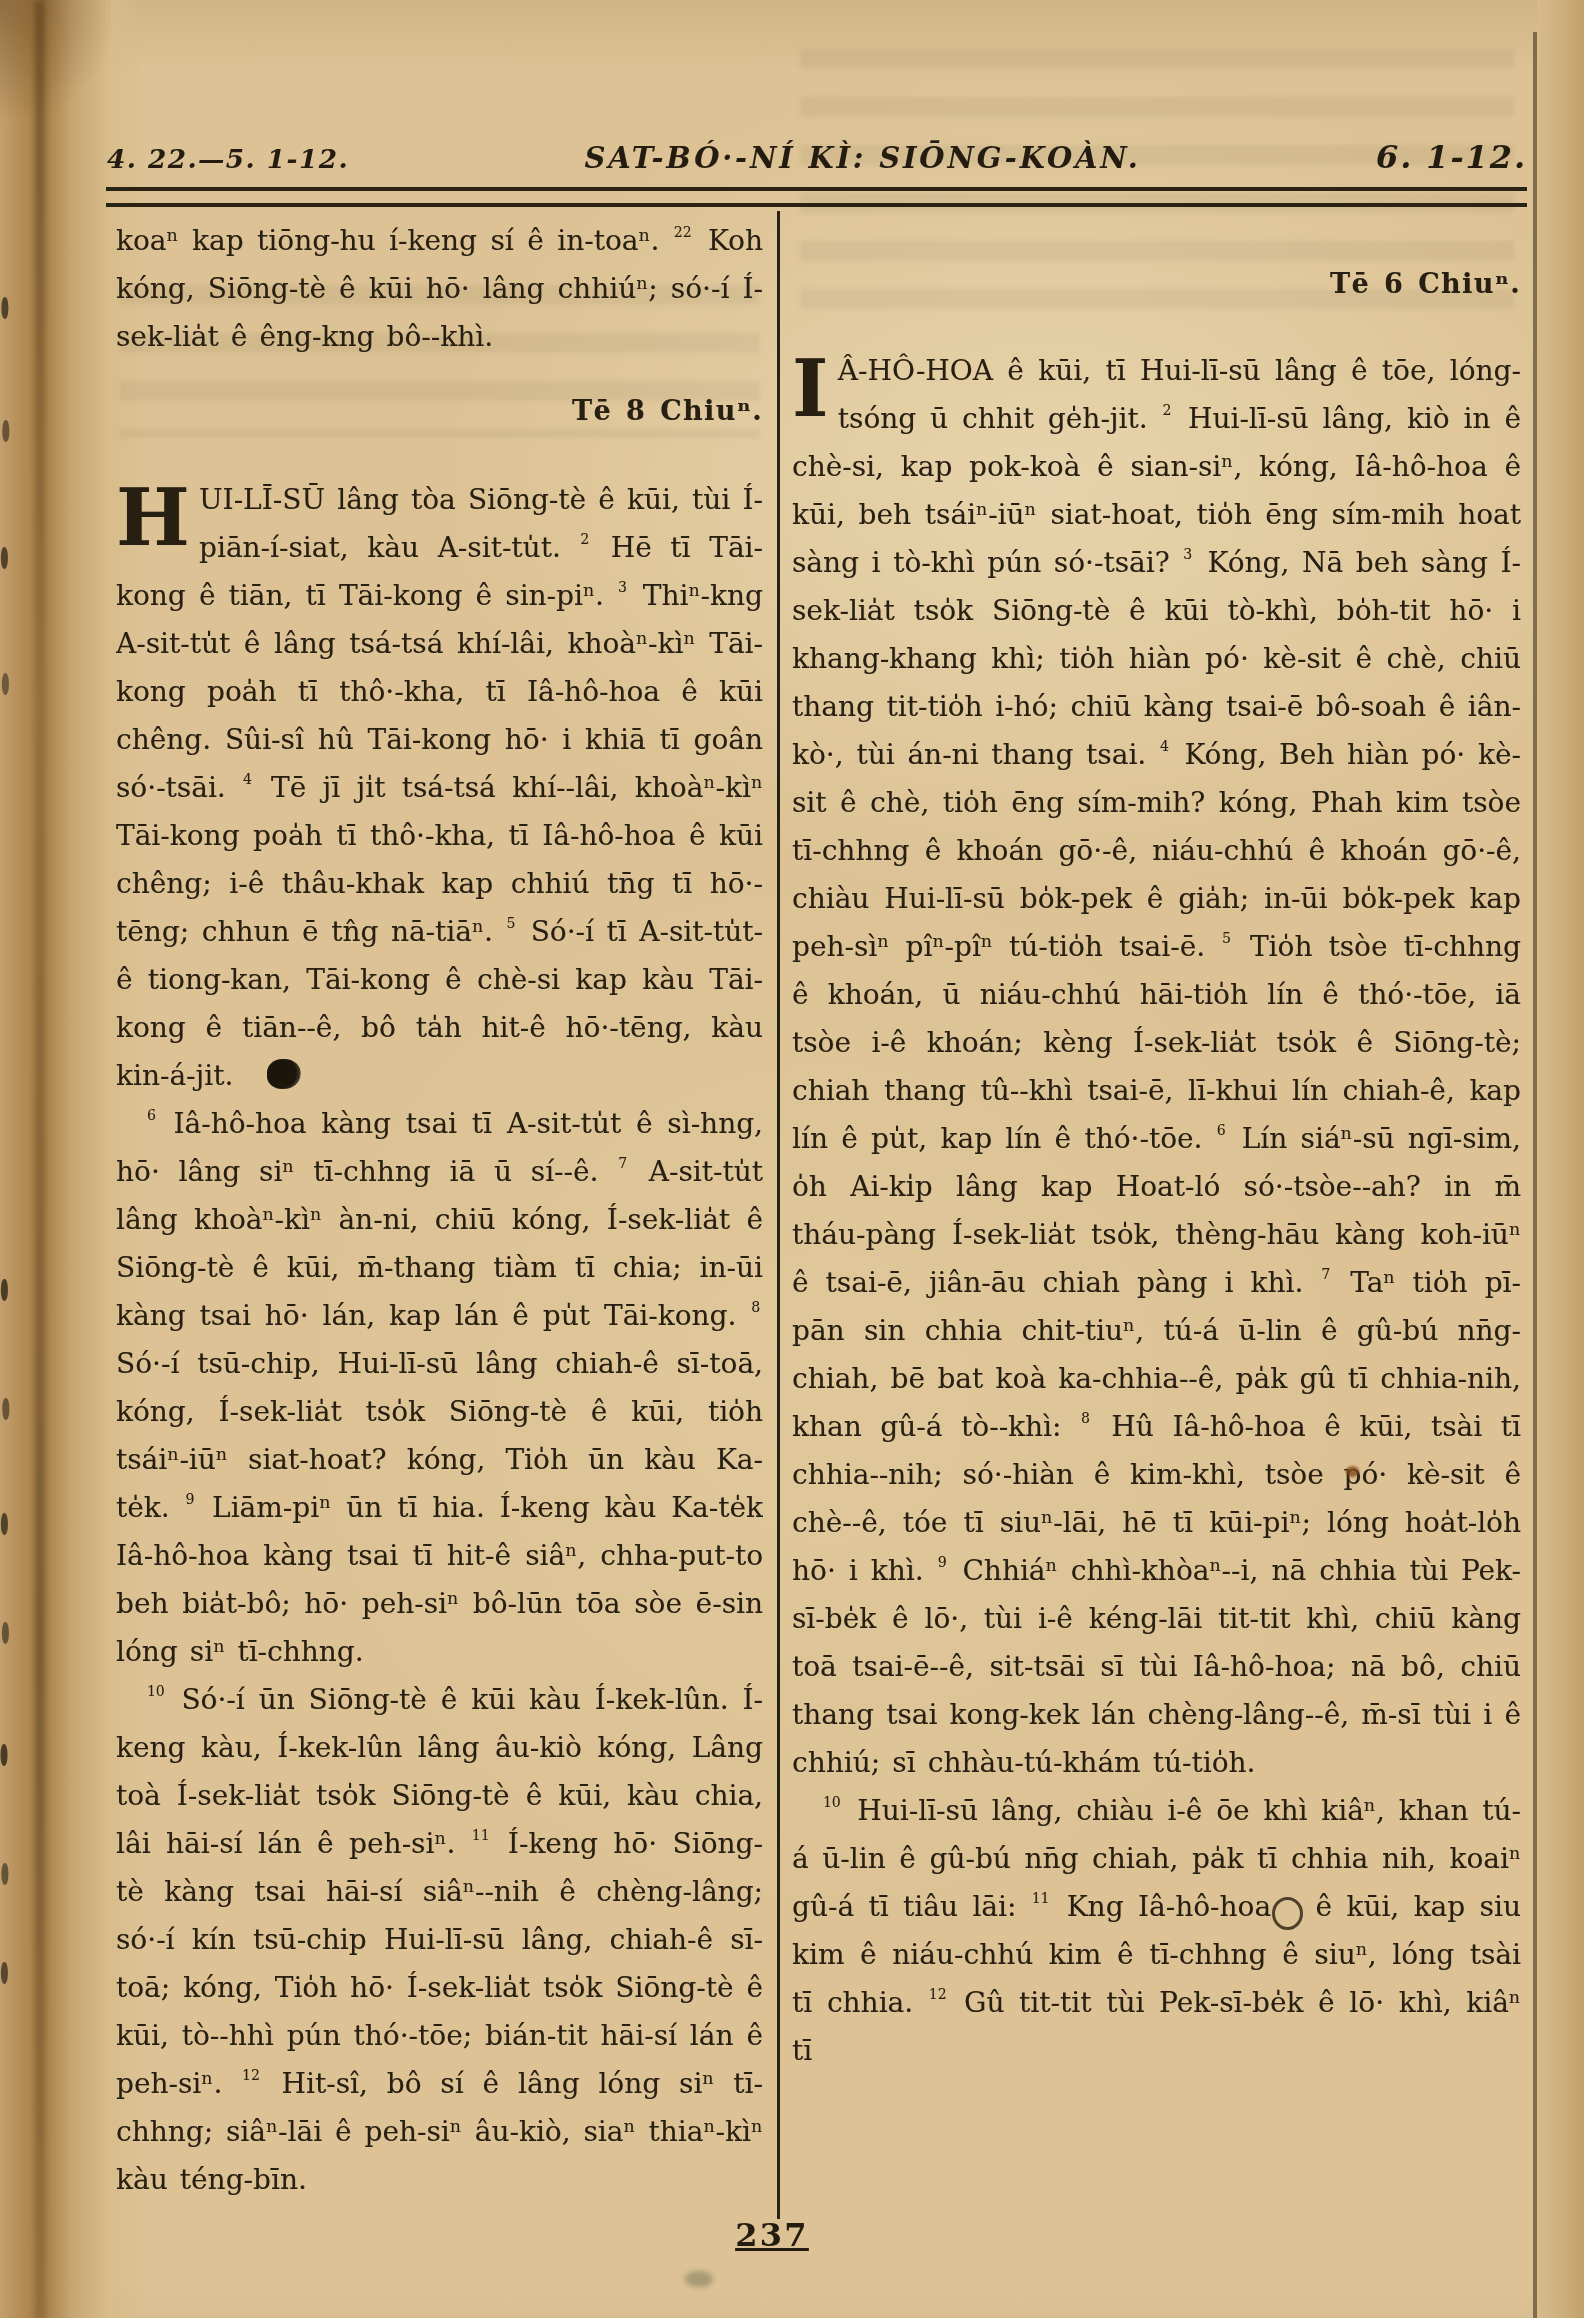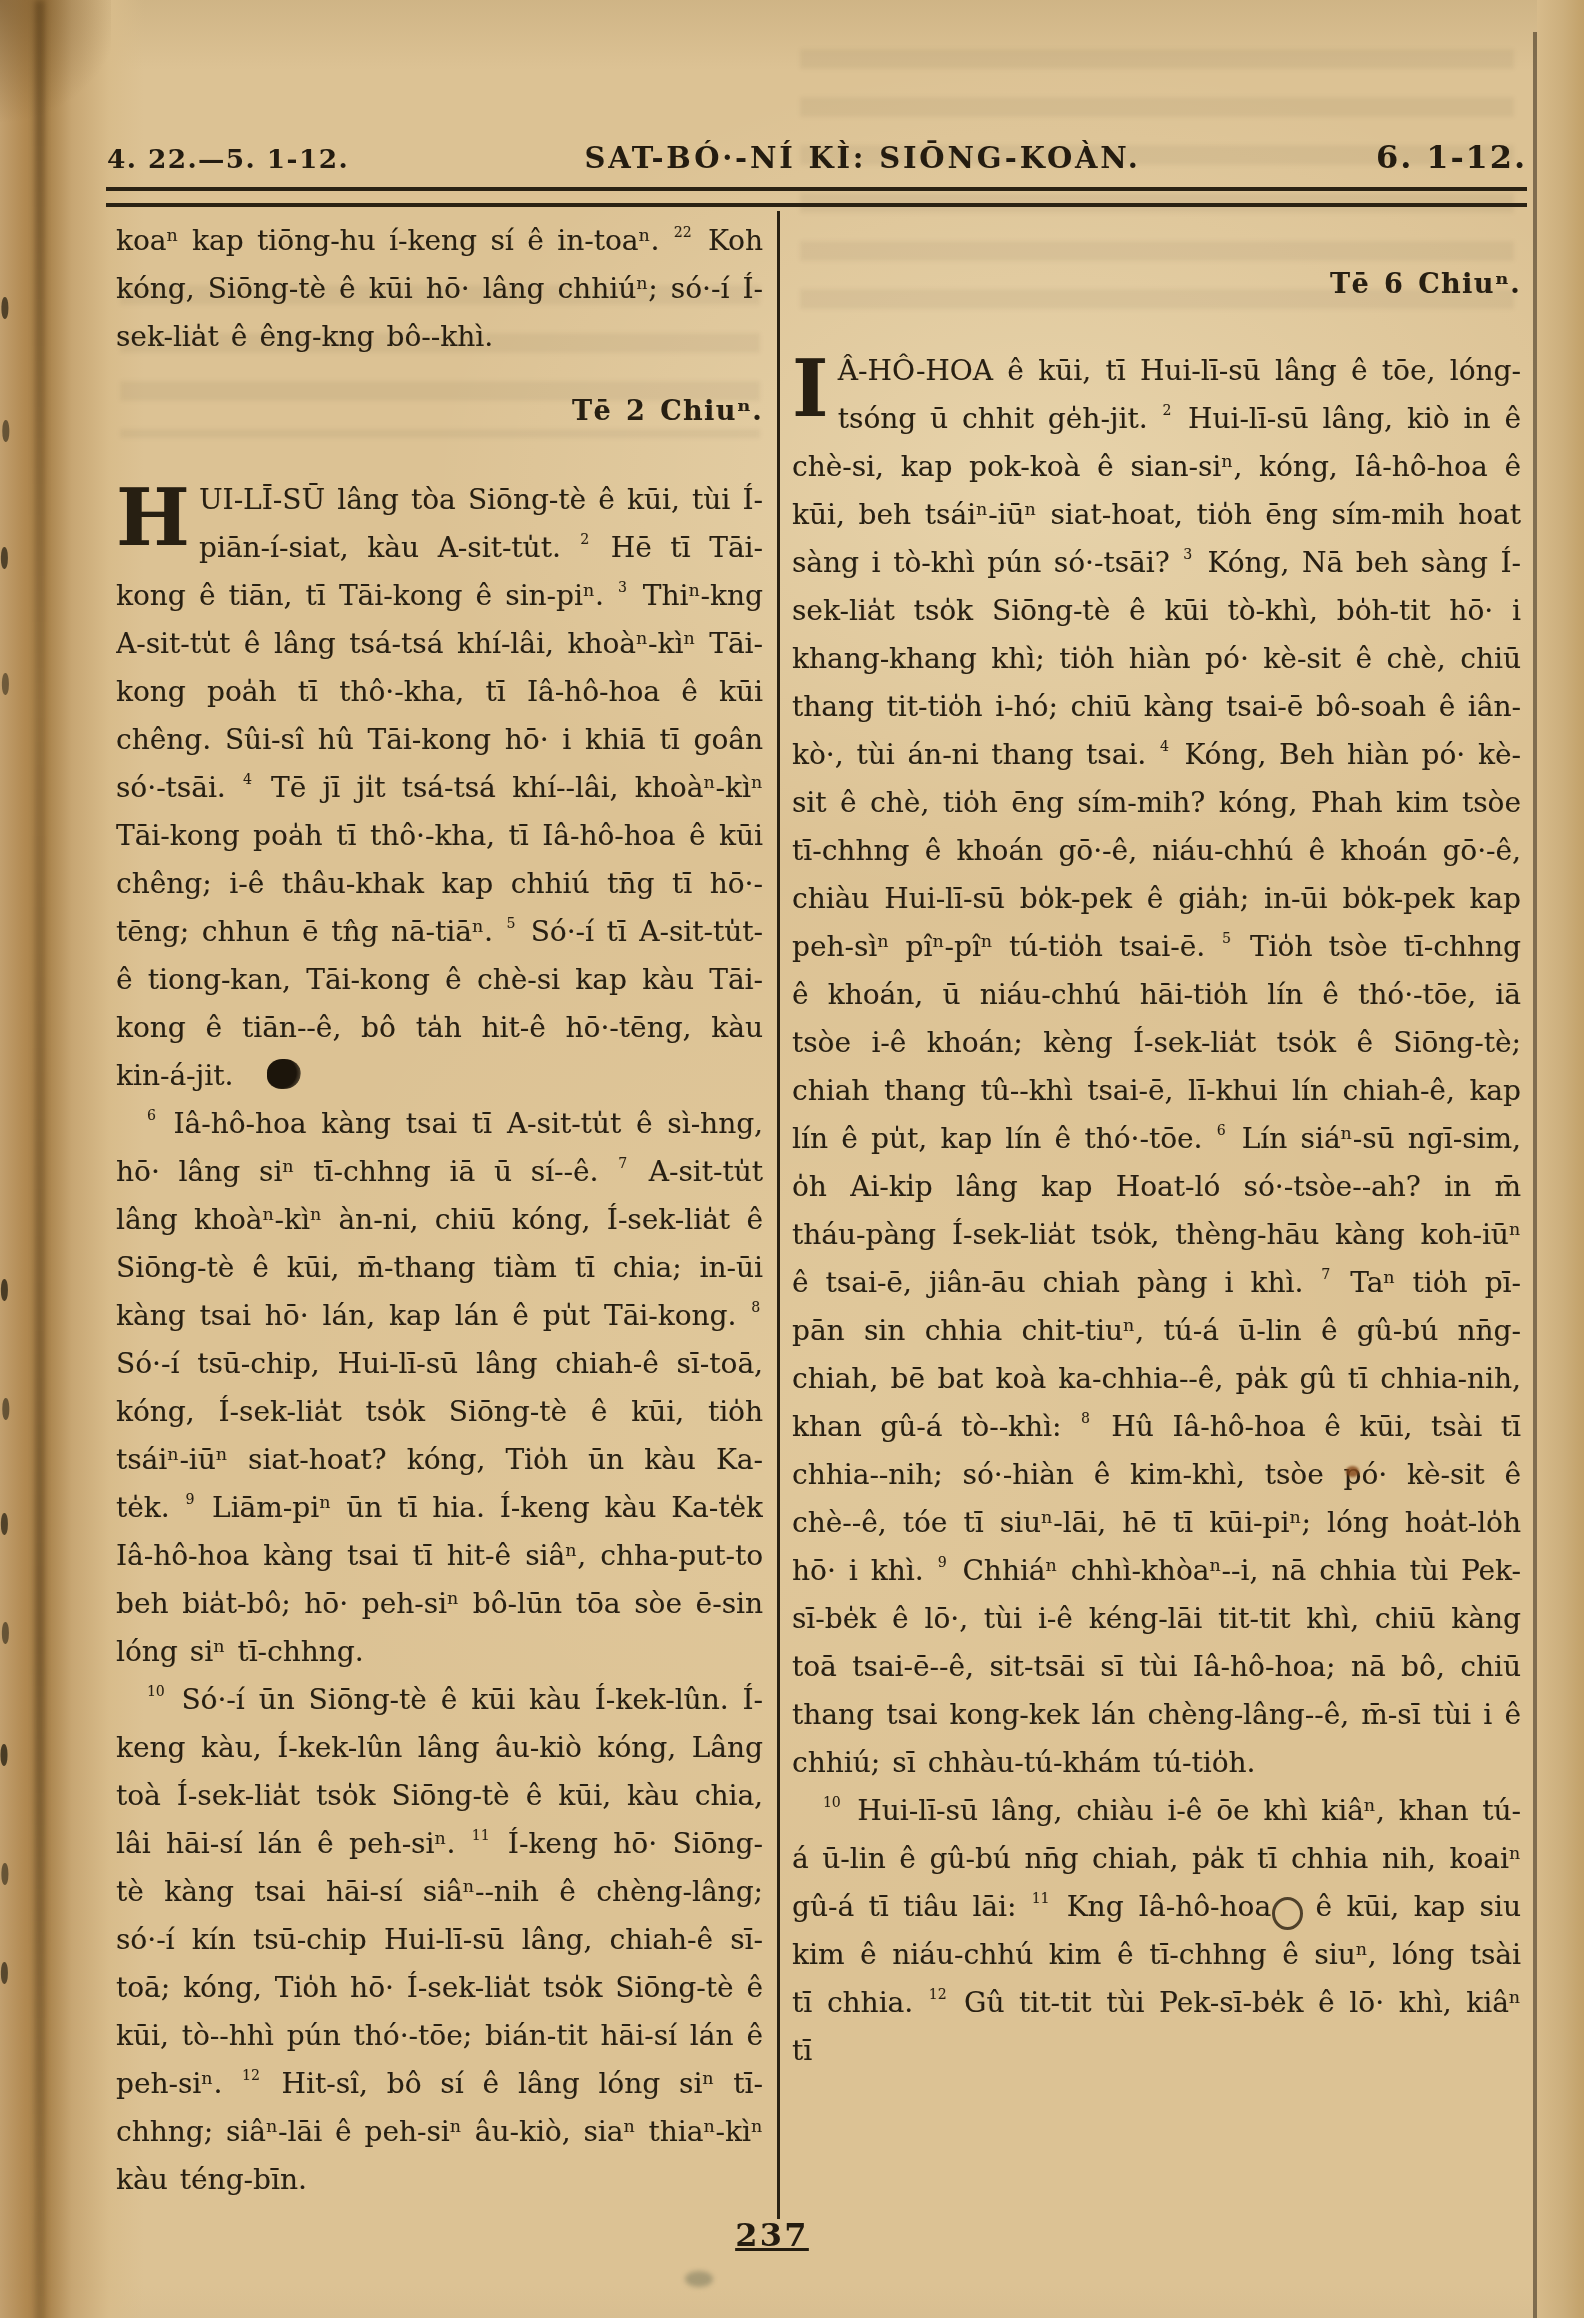--- a/index.html
+++ b/index.html
@@ -36,21 +36,21 @@
       0.9px 1962px rgba(44,36,20,0.7);
     border-radius:45%;}
   .ghost{position:absolute;pointer-events:none;opacity:.55;filter:blur(2.3px);
     background:repeating-linear-gradient(180deg, rgba(86,74,48,0.13) 0 20.4px, rgba(86,74,48,0) 20.4px 48px);}
   .ghost-right-top{left:800px;top:49px;width:714px;height:260px;}
   .ghost-left-mid{left:120px;top:285px;width:640px;height:153px;}
   .stain{position:absolute;border-radius:50%;filter:blur(0.9px);}
   .stain-1{left:1346px;top:1466px;width:13px;height:10.7px;background:rgba(132,72,28,0.8);}
   .stain-2{left:685px;top:2271px;width:28px;height:16px;background:rgba(70,80,60,0.35);filter:blur(2.8px);}
   
-  .page-header{position:absolute;left:107px;top:138px;width:1420px;display:flex;align-items:baseline;font-weight:bold;color:#241c10;}
+  .page-header{position:absolute;left:107px;top:138px;width:1420px;display:flex;align-items:baseline;font-weight:bold;color:#241c10;font-style:italic;}
   .header-left{font-size:26.4px;letter-spacing:1.4px;white-space:nowrap;}
   .header-title{flex:1;text-align:center;font-size:29px;letter-spacing:2.8px;white-space:nowrap;}
   .header-right{font-size:32px;letter-spacing:1.9px;white-space:nowrap;}
   .double-rule{position:absolute;left:106px;top:187px;width:1421px;height:12px;
     border-top:4.6px solid #2a2214;border-bottom:4.2px solid #2a2214;}
   
   .column{position:absolute;top:217px;text-align:justify;font-size:28px;line-height:48px;
     word-spacing:3.2px;color:#271f12;text-shadow:0.3px 0.3px 0 rgba(46,34,16,0.3);overflow:hidden;}
   .column-left{left:116px;width:647px;height:2004px;}
   .column-right{left:792px;width:729px;height:2037px;}
@@ -84,21 +84,21 @@
 
   <header class="page-header">
     <span class="header-left">4. 22.—5. 1-12.</span>
     <span class="header-title">SAT-BÓ·-NÍ KÌ: SIŌNG-KOÀN.</span>
     <span class="header-right">6. 1-12.</span>
   </header>
   <div class="double-rule"></div>
 
   <div class="column column-left">
       <p class="verse-para">koaⁿ kap tiōng-hu í-keng sí ê in-toaⁿ. <sup class="vnum">22</sup> Koh kóng, Siōng-tè ê kūi hō· lâng chhiúⁿ; só·-í Í-sek-lia̍t ê êng-kng bô--khì.</p>
-      <div class="chapter-heading">Tē 2 Chiuⁿ.</div>
+      <div class="chapter-heading">Tē 8 Chiuⁿ.</div>
       <p class="verse-para"><span class="dropcap">H</span>UI-LĪ-SŪ lâng tòa Siōng-tè ê kūi, tùi Í-piān-í-siat, kàu A-sit-tu̍t. <sup class="vnum">2</sup> Hē tī Tāi-kong ê tiān, tī Tāi-kong ê sin-piⁿ. <sup class="vnum">3</sup> Thiⁿ-kng A-sit-tu̍t ê lâng tsá-tsá khí-lâi, khoàⁿ-kìⁿ Tāi-kong poa̍h tī thô·-kha, tī Iâ-hô-hoa ê kūi chêng. Sûi-sî hû Tāi-kong hō· i khiā tī goân só·-tsāi. <sup class="vnum">4</sup> Tē jī ji̍t tsá-tsá khí--lâi, khoàⁿ-kìⁿ Tāi-kong poa̍h tī thô·-kha, tī Iâ-hô-hoa ê kūi chêng; i-ê thâu-khak kap chhiú tn̄g tī hō·-tēng; chhun ē tn̂g nā-tiāⁿ. <sup class="vnum">5</sup> Só·-í tī A-sit-tu̍t-ê tiong-kan, Tāi-kong ê chè-si kap kàu Tāi-kong ê tiān--ê, bô ta̍h hit-ê hō·-tēng, kàu kin-á-jit. <span class="ink-blot"></span></p>
       <p class="verse-para indent"><sup class="vnum">6</sup> Iâ-hô-hoa kàng tsai tī A-sit-tu̍t ê sì-hng, hō· lâng siⁿ tī-chhng iā ū sí--ê. <sup class="vnum">7</sup> A-sit-tu̍t lâng khoàⁿ-kìⁿ àn-ni, chiū kóng, Í-sek-lia̍t ê Siōng-tè ê kūi, m̄-thang tiàm tī chia; in-ūi kàng tsai hō· lán, kap lán ê pu̍t Tāi-kong. <sup class="vnum">8</sup> Só·-í tsū-chip, Hui-lī-sū lâng chiah-ê sī-toā, kóng, Í-sek-lia̍t tso̍k Siōng-tè ê kūi, tio̍h tsáiⁿ-iūⁿ siat-hoat? kóng, Tio̍h ūn kàu Ka-te̍k. <sup class="vnum">9</sup> Liām-piⁿ ūn tī hia. Í-keng kàu Ka-te̍k Iâ-hô-hoa kàng tsai tī hit-ê siâⁿ, chha-put-to beh bia̍t-bô; hō· peh-siⁿ bô-lūn tōa sòe ē-sin lóng siⁿ tī-chhng.</p>
       <p class="verse-para indent"><sup class="vnum">10</sup> Só·-í ūn Siōng-tè ê kūi kàu Í-kek-lûn. Í-keng kàu, Í-kek-lûn lâng âu-kiò kóng, Lâng toà Í-sek-lia̍t tso̍k Siōng-tè ê kūi, kàu chia, lâi hāi-sí lán ê peh-siⁿ. <sup class="vnum">11</sup> Í-keng hō· Siōng-tè kàng tsai hāi-sí siâⁿ--nih ê chèng-lâng; só·-í kín tsū-chip Hui-lī-sū lâng, chiah-ê sī-toā; kóng, Tio̍h hō· Í-sek-lia̍t tso̍k Siōng-tè ê kūi, tò--hhì pún thó·-tōe; bián-tit hāi-sí lán ê peh-siⁿ. <sup class="vnum">12</sup> Hit-sî, bô sí ê lâng lóng siⁿ tī-chhng; siâⁿ-lāi ê peh-siⁿ âu-kiò, siaⁿ thiaⁿ-kìⁿ kàu téng-bīn.</p>
     </div>
   <div class="column-divider"></div>
   <div class="column column-right">
       <div class="chapter-heading">Tē 6 Chiuⁿ.</div>
       <p class="verse-para"><span class="dropcap">I</span>Â-HÔ-HOA ê kūi, tī Hui-lī-sū lâng ê tōe, lóng-tsóng ū chhit ge̍h-jit. <sup class="vnum">2</sup> Hui-lī-sū lâng, kiò in ê chè-si, kap pok-koà ê sian-siⁿ, kóng, Iâ-hô-hoa ê kūi, beh tsáiⁿ-iūⁿ siat-hoat, tio̍h ēng sím-mih hoat sàng i tò-khì pún só·-tsāi? <sup class="vnum">3</sup> Kóng, Nā beh sàng Í-sek-lia̍t tso̍k Siōng-tè ê kūi tò-khì, bo̍h-tit hō· i khang-khang khì; tio̍h hiàn pó· kè-sit ê chè, chiū thang tit-tio̍h i-hó; chiū kàng tsai-ē bô-soah ê iân-kò·, tùi án-ni thang tsai. <sup class="vnum">4</sup> Kóng, Beh hiàn pó· kè-sit ê chè, tio̍h ēng sím-mih? kóng, Phah kim tsòe tī-chhng ê khoán gō·-ê, niáu-chhú ê khoán gō·-ê, chiàu Hui-lī-sū bo̍k-pek ê gia̍h; in-ūi bo̍k-pek kap peh-sìⁿ pîⁿ-pîⁿ tú-tio̍h tsai-ē. <sup class="vnum">5</sup> Tio̍h tsòe tī-chhng ê khoán, ū niáu-chhú hāi-tio̍h lín ê thó·-tōe, iā tsòe i-ê khoán; kèng Í-sek-lia̍t tso̍k ê Siōng-tè; chiah thang tû--khì tsai-ē, lī-khui lín chiah-ê, kap lín ê pu̍t, kap lín ê thó·-tōe. <sup class="vnum">6</sup> Lín siáⁿ-sū ngī-sim, o̍h Ai-ki̍p lâng kap Hoat-ló só·-tsòe--ah? in m̄ tháu-pàng Í-sek-lia̍t tso̍k, thèng-hāu kàng koh-iūⁿ ê tsai-ē, jiân-āu chiah pàng i khì. <sup class="vnum">7</sup> Taⁿ tio̍h pī-pān sin chhia chit-tiuⁿ, tú-á ū-lin ê gû-bú nn̄g-chiah, bē bat koà ka-chhia--ê, pa̍k gû tī chhia-nih, khan gû-á tò--khì: <sup class="vnum">8</sup> Hû Iâ-hô-hoa ê kūi, tsài tī chhia--nih; só·-hiàn ê kim-khì, tsòe pó· kè-sit ê chè--ê, tóe tī siuⁿ-lāi, hē tī kūi-piⁿ; lóng hoa̍t-lo̍h hō· i khì. <sup class="vnum">9</sup> Chhiáⁿ chhì-khòaⁿ--i, nā chhia tùi Pek-sī-be̍k ê lō·, tùi i-ê kéng-lāi tit-tit khì, chiū kàng toā tsai-ē--ê, sit-tsāi sī tùi Iâ-hô-hoa; nā bô, chiū thang tsai kong-kek lán chèng-lâng--ê, m̄-sī tùi i ê chhiú; sī chhàu-tú-khám tú-tio̍h.</p>
       <p class="verse-para indent"><sup class="vnum">10</sup> Hui-lī-sū lâng, chiàu i-ê ōe khì kiâⁿ, khan tú-á ū-lin ê gû-bú nn̄g chiah, pa̍k tī chhia nih, koaiⁿ gû-á tī tiâu lāi: <sup class="vnum">11</sup> Kng Iâ-hô-hoa<span class="ink-ring"></span> ê kūi, kap siu kim ê niáu-chhú kim ê tī-chhng ê siuⁿ, lóng tsài tī chhia. <sup class="vnum">12</sup> Gû tit-tit tùi Pek-sī-be̍k ê lō· khì, kiâⁿ tī</p>
     </div>

